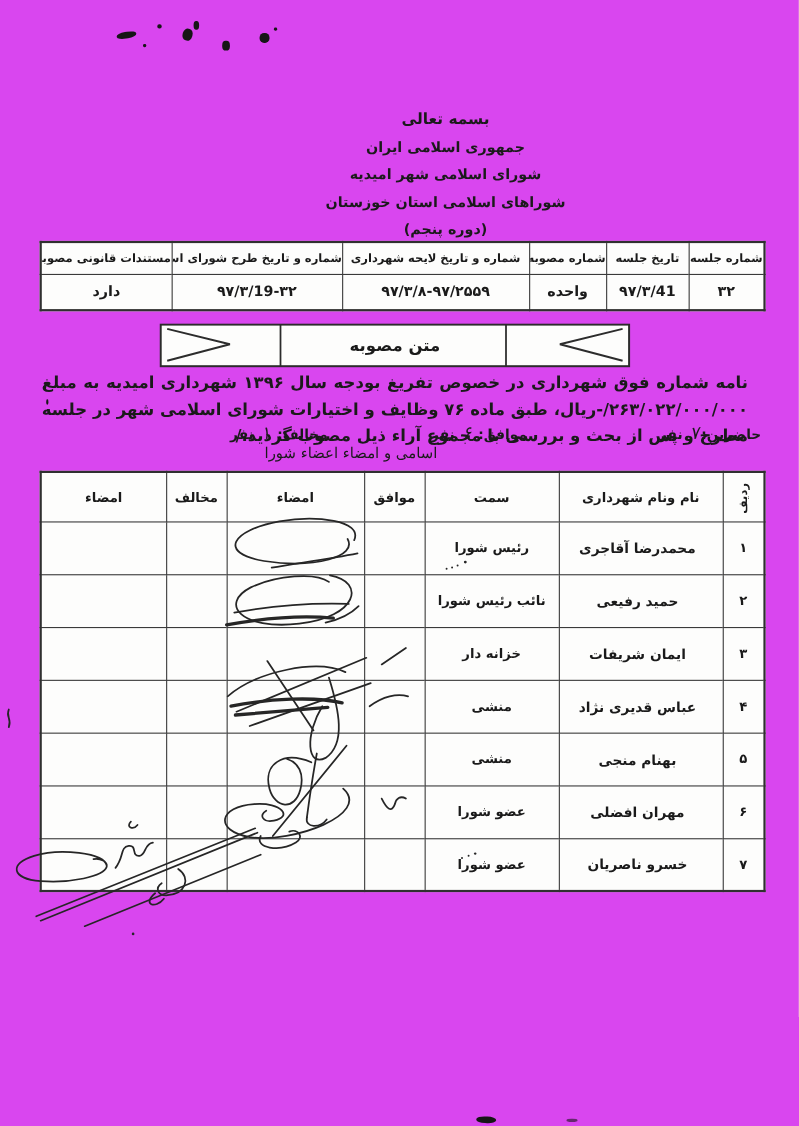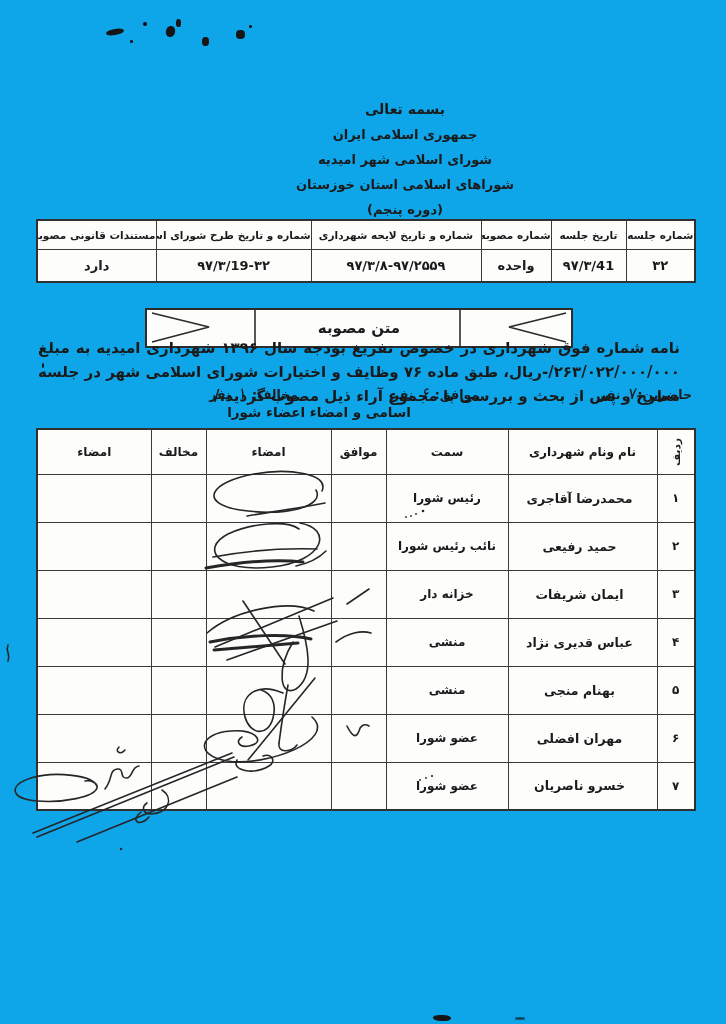--- a/index.html
+++ b/index.html
@@ -1,47 +1,47 @@
 <!DOCTYPE html>
 <html lang="fa" dir="rtl"><head>
 <meta charset="utf-8">
 <style>
   * { margin:0; padding:0; box-sizing:border-box; }
   body { background:#e8e8e8; font-family:"DejaVu Sans", sans-serif; }
   .page {
     position:relative; width:726px; height:1024px; margin:0 auto;
-    background:#0ea5e9; color:#1a1a1a; direction:rtl; overflow:hidden;
+    background:#d946ef; color:#1a1a1a; direction:rtl; overflow:hidden;
     font-family:"DejaVu Sans", sans-serif;
   }
   
   .speck { position:absolute; background:#161616; border-radius:45%; }
   
   .letterhead { position:absolute; top:97px; left:244px; width:322px; text-align:center; }
   .letterhead div { line-height:25px; font-size:13px; font-weight:bold; white-space:nowrap; }
   .letterhead .l1 { font-size:14px; }
   
   .doc-table { border-collapse:collapse; table-layout:fixed; direction:rtl; border:2px solid #303030; background:#fdfdfc; }
   .doc-table td, .doc-table th {
     border:1.5px solid #3a3a3a; text-align:center; vertical-align:middle;
     font-weight:bold; padding:0; overflow:hidden;
   }
   .info-table { position:absolute; top:219px; left:36px; width:658px; }
   .info-table .it-h { height:29px; font-size:10.5px; white-space:nowrap; }
   .info-table .it-v { height:33px; font-size:13px; }
   .ltr { direction:ltr; unicode-bidi:isolate; }
   
-  .banner { position:absolute; top:308px; left:145px; width:428px; height:25px;border-radius:12px; }
+  .banner { position:absolute; top:294px; left:145px; width:428px; height:25px;border-radius:12px; }
   .banner svg { position:absolute; inset:0; }
   .banner-label { position:absolute; top:0; left:0; width:100%; height:40px; line-height:40px; text-align:center; font-size:15px; font-weight:bold; }
   
   .resolution { position:absolute; top:336px; right:46px; left:38px; font-size:15px; font-weight:bold; line-height:24px; text-align:justify; }
   .stats { position:absolute; top:384px; left:32px; width:662px; height:20px; font-size:12.5px; font-weight:bold; }
   .stat { position:absolute; top:0; white-space:nowrap; }
   .hand { display:inline-block; font-style:italic; font-weight:400; font-size:16px; transform:rotate(-7deg); margin:0 2px; }
-  .members-title { position:absolute; top:404px; left:0; width:638px; text-align:center; font-size:13.5px; font-weight:bold; }
+  .members-title { position:absolute; top:404px; left:0; width:638px; text-align:center; font-size:13.5px; font-weight:normal; }
   .members-table { position:absolute; top:428px; left:36px; width:658px; }
   .members-table th { height:45px; font-size:12px; }
   .members-table td { height:48px; font-size:12px; }
   .cell-name { text-align:left; padding-right:6px !important; font-size:12.5px !important; }
   .rot { display:inline-block; transform:rotate(-90deg); font-size:10.5px; letter-spacing:1px; }
   .overlay { position:absolute; inset:0; pointer-events:none; }
   .overlay path, .overlay ellipse { fill:none; stroke:#262626; stroke-width:1.6; stroke-linecap:round; stroke-linejoin:round; }
   .overlay .thick { stroke-width:3; }
   .overlay .dotf { fill:#262626; stroke:none; }
 </style>

